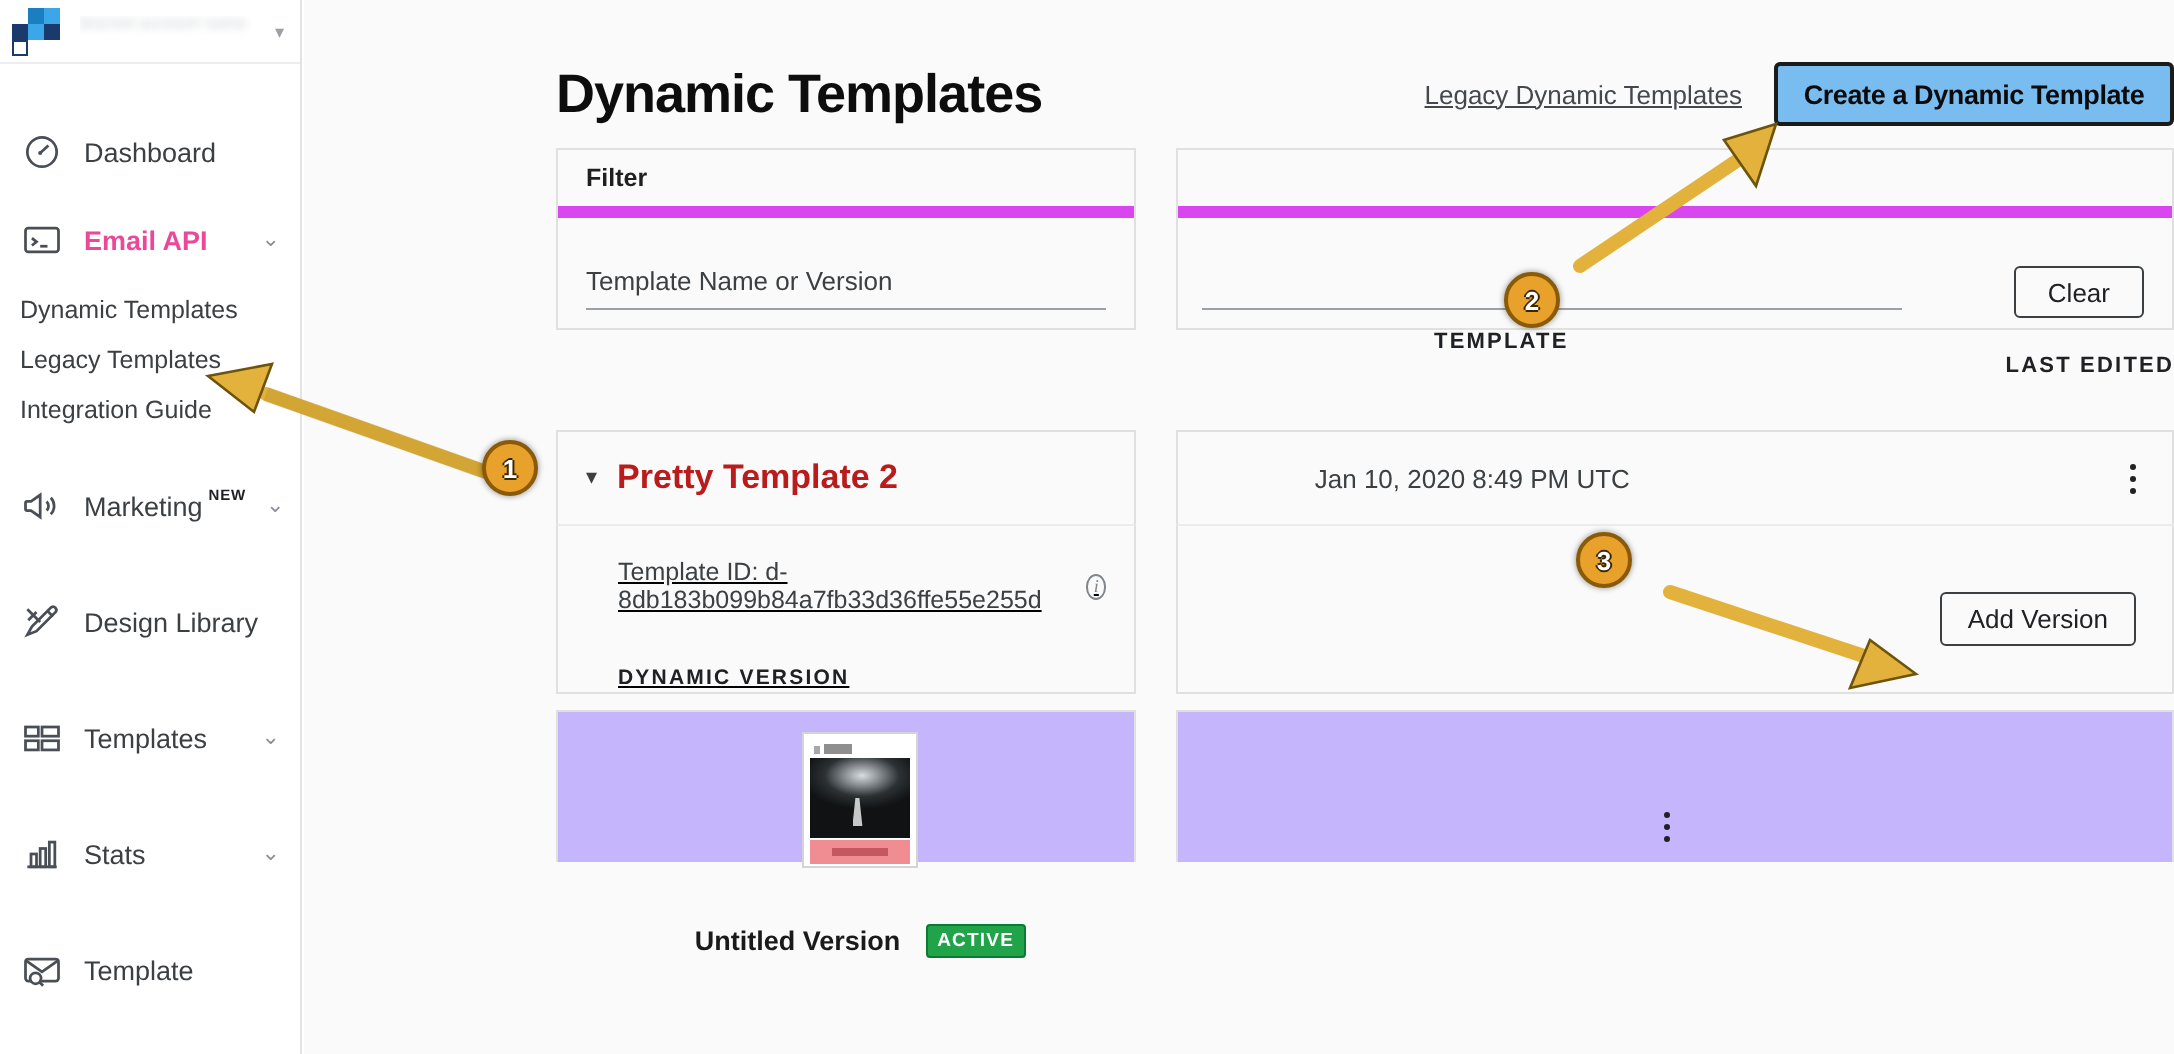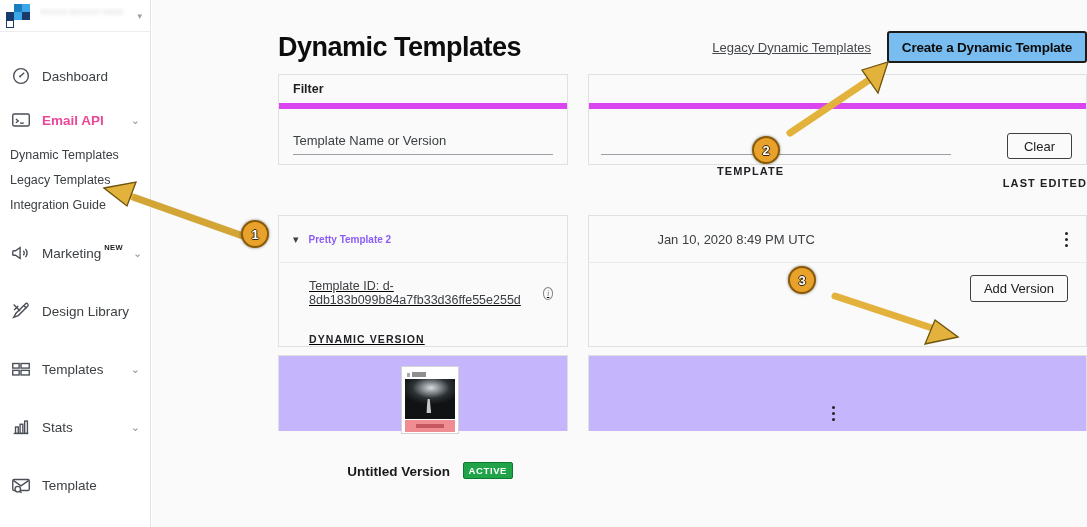--- a/index.html
+++ b/index.html
@@ -149,21 +149,21 @@
   .row-left  { width: 350px; }
   .row-right { width: 601px; }
 
   .tmpl-row {
     height: 47px; display: flex; align-items: center;
     padding: 0 14px; gap: 10px;
     background: #fafafa;
     border: 1px solid #e0e0e0; border-bottom: none;
   }
   .chev { color: #3c4043; font-size: 11px; line-height: 1; }
-  .tmpl-name { font-size: 10px; font-weight: 700; color: #8b5cf6; }
+  .tmpl-name { font-size: 17px; font-weight: 700; color: #b91c1c; }
   .tmpl-row.right { justify-content: space-between; padding-right: 18px; }
   .last-edited { font-size: 13px; color: #3c4043; margin-left: 54px; }
   .kebab {
     display: flex; flex-direction: column; gap: 3px; align-items: center;
   }
   .kebab i { width: 3px; height: 3px; border-radius: 50%; background: #202124; display: block; }
 
   .detail {
     background: #fafafa;
     border: 1px solid #e0e0e0;
@@ -189,21 +189,21 @@
   }
   .detail-right {
     background: #fafafa; border: 1px solid #e0e0e0;
     border-top: 1px solid #ececec;
     min-height: 85px; padding: 12px 18px 0 0;
     display: flex; justify-content: flex-end; align-items: flex-start;
   }
   .btn-add {
     border: 1px solid #3c4043; background: #fafafa;
     border-radius: 3px; height: 27px; padding: 0 13px;
-    font-size: 13px; color: #202124;
+    font-size: 13px; color: #202124; margin-top: 21px;
   }
 
   
   .ver-wrap { display: flex; gap: 20px; padding: 8px 0 0 126px; }
   .ver-left { width: 350px; }
   .ver-right { width: 601px; }
   .ver-card {
     background: #c4b5fd; border: 1px solid #e0e0e0;
     border-bottom: none;
     padding: 10px 0 10px 14px;

